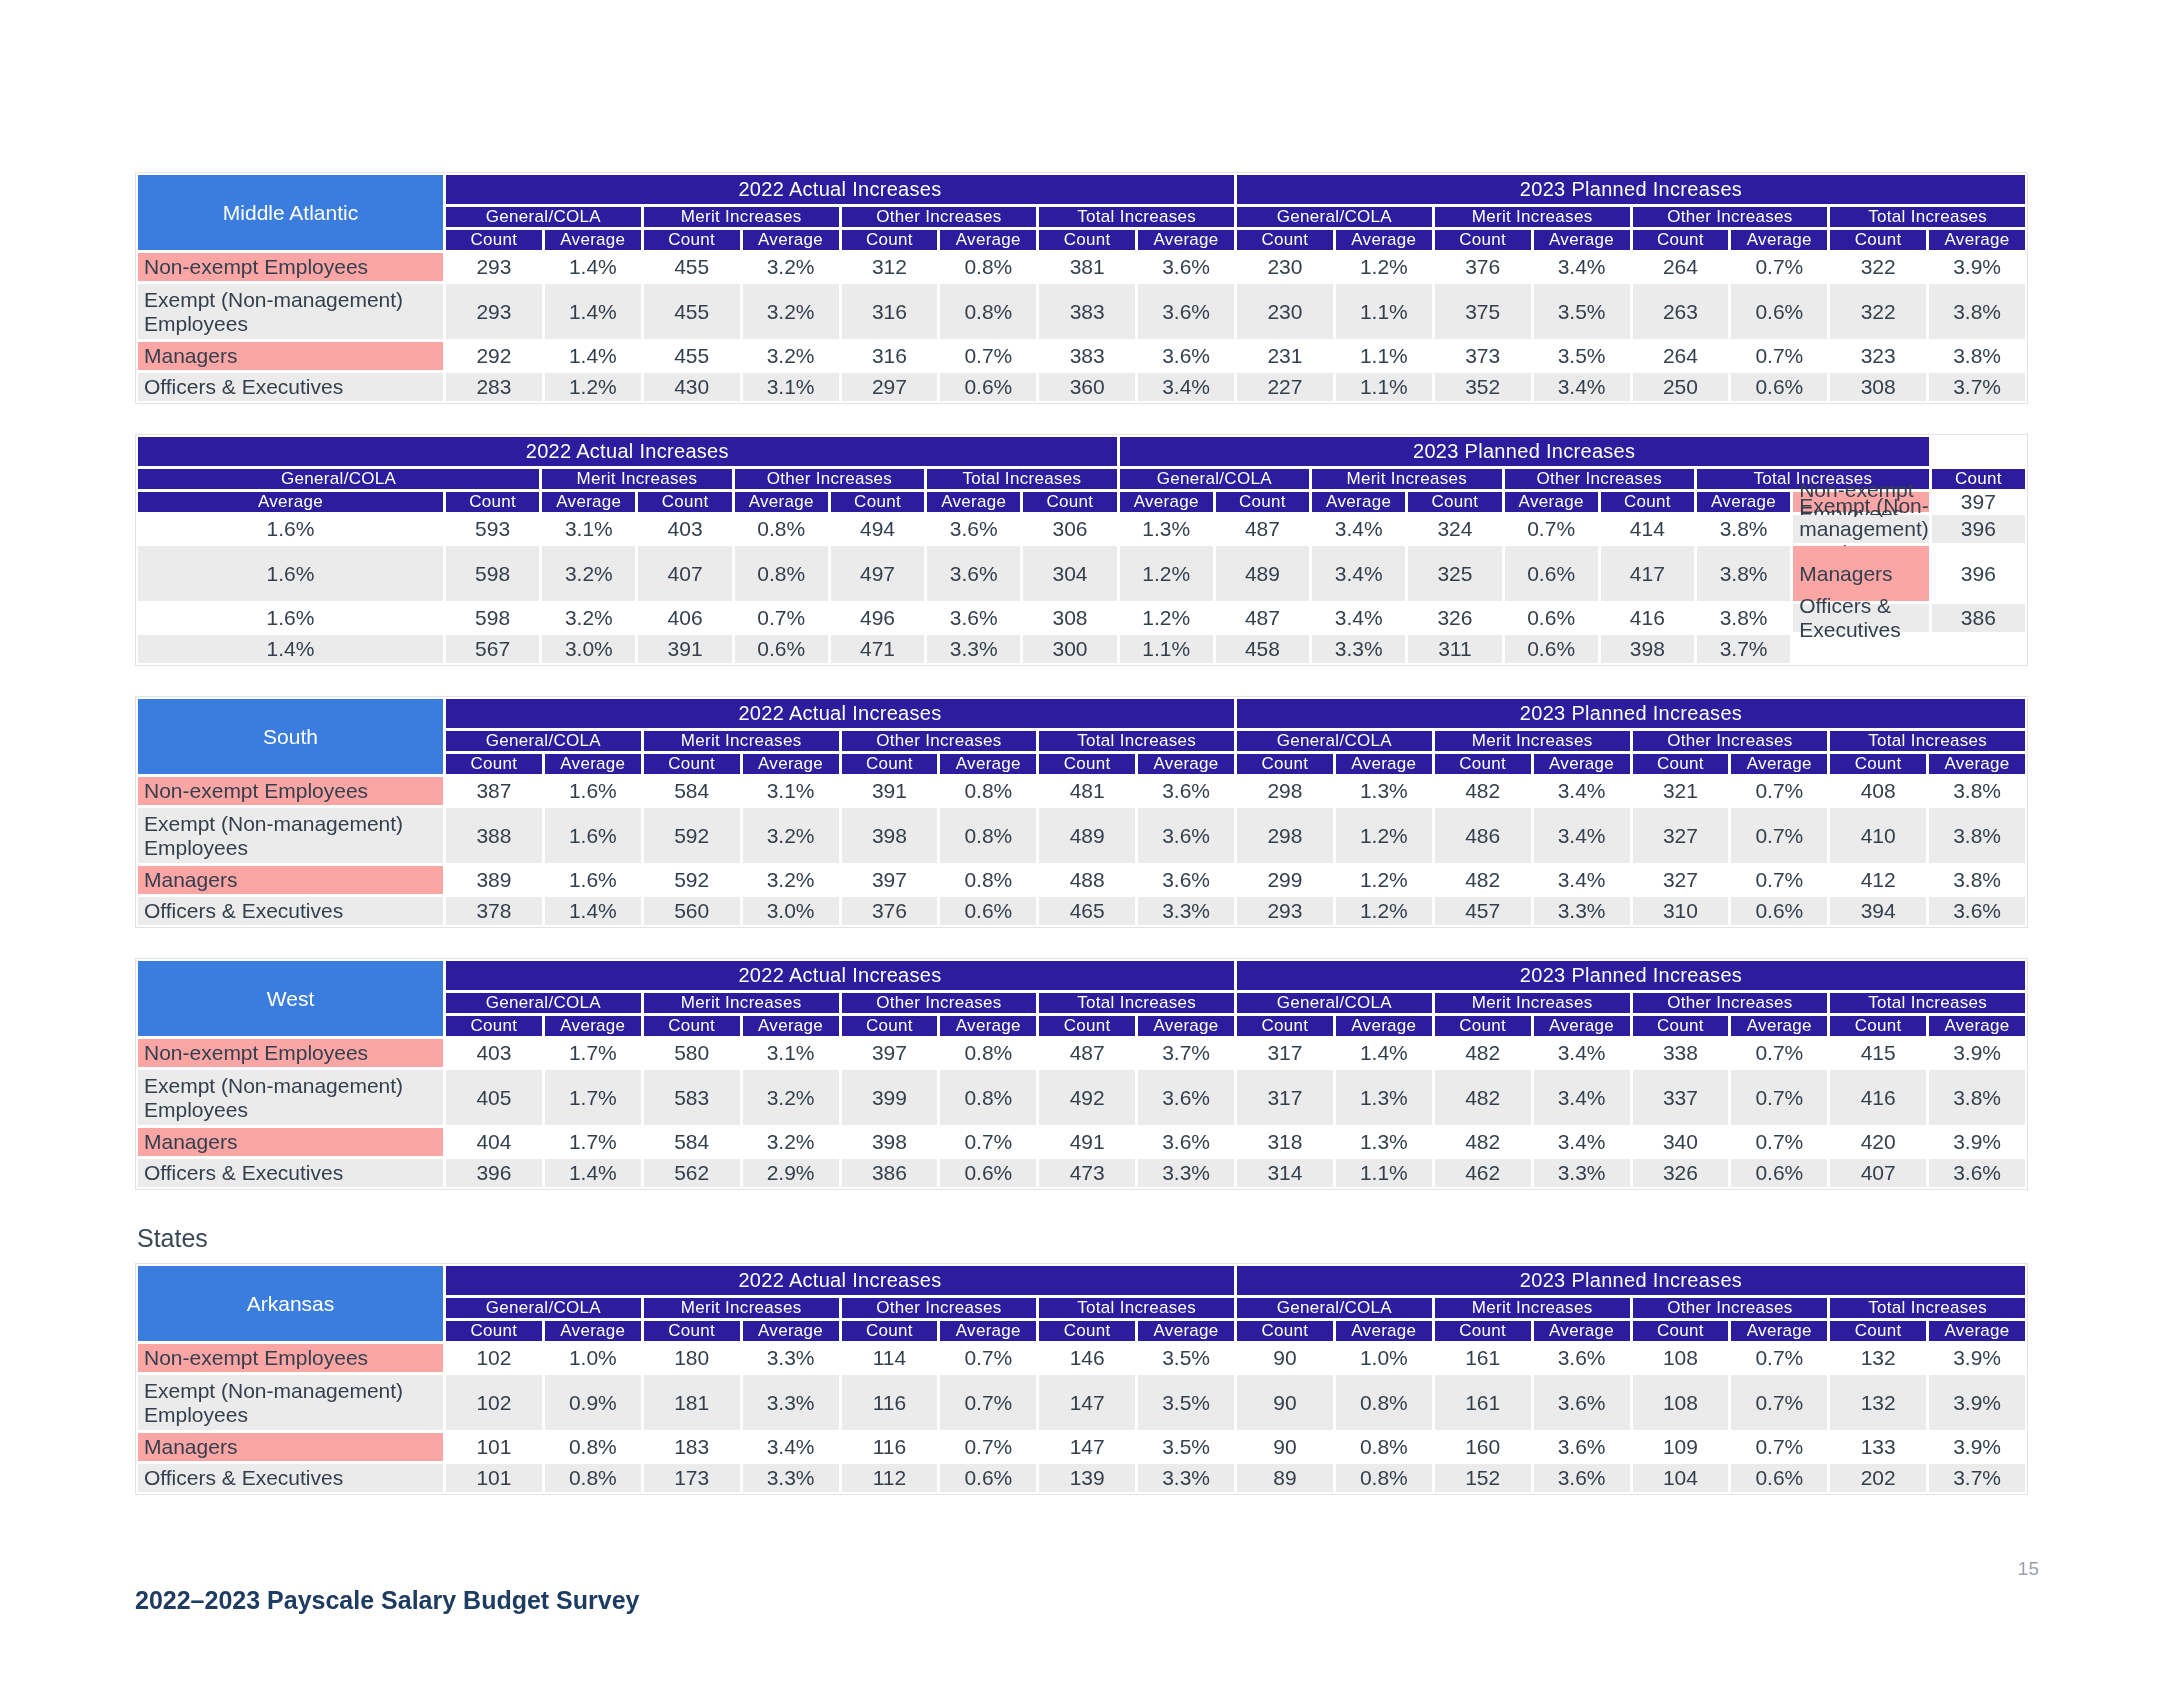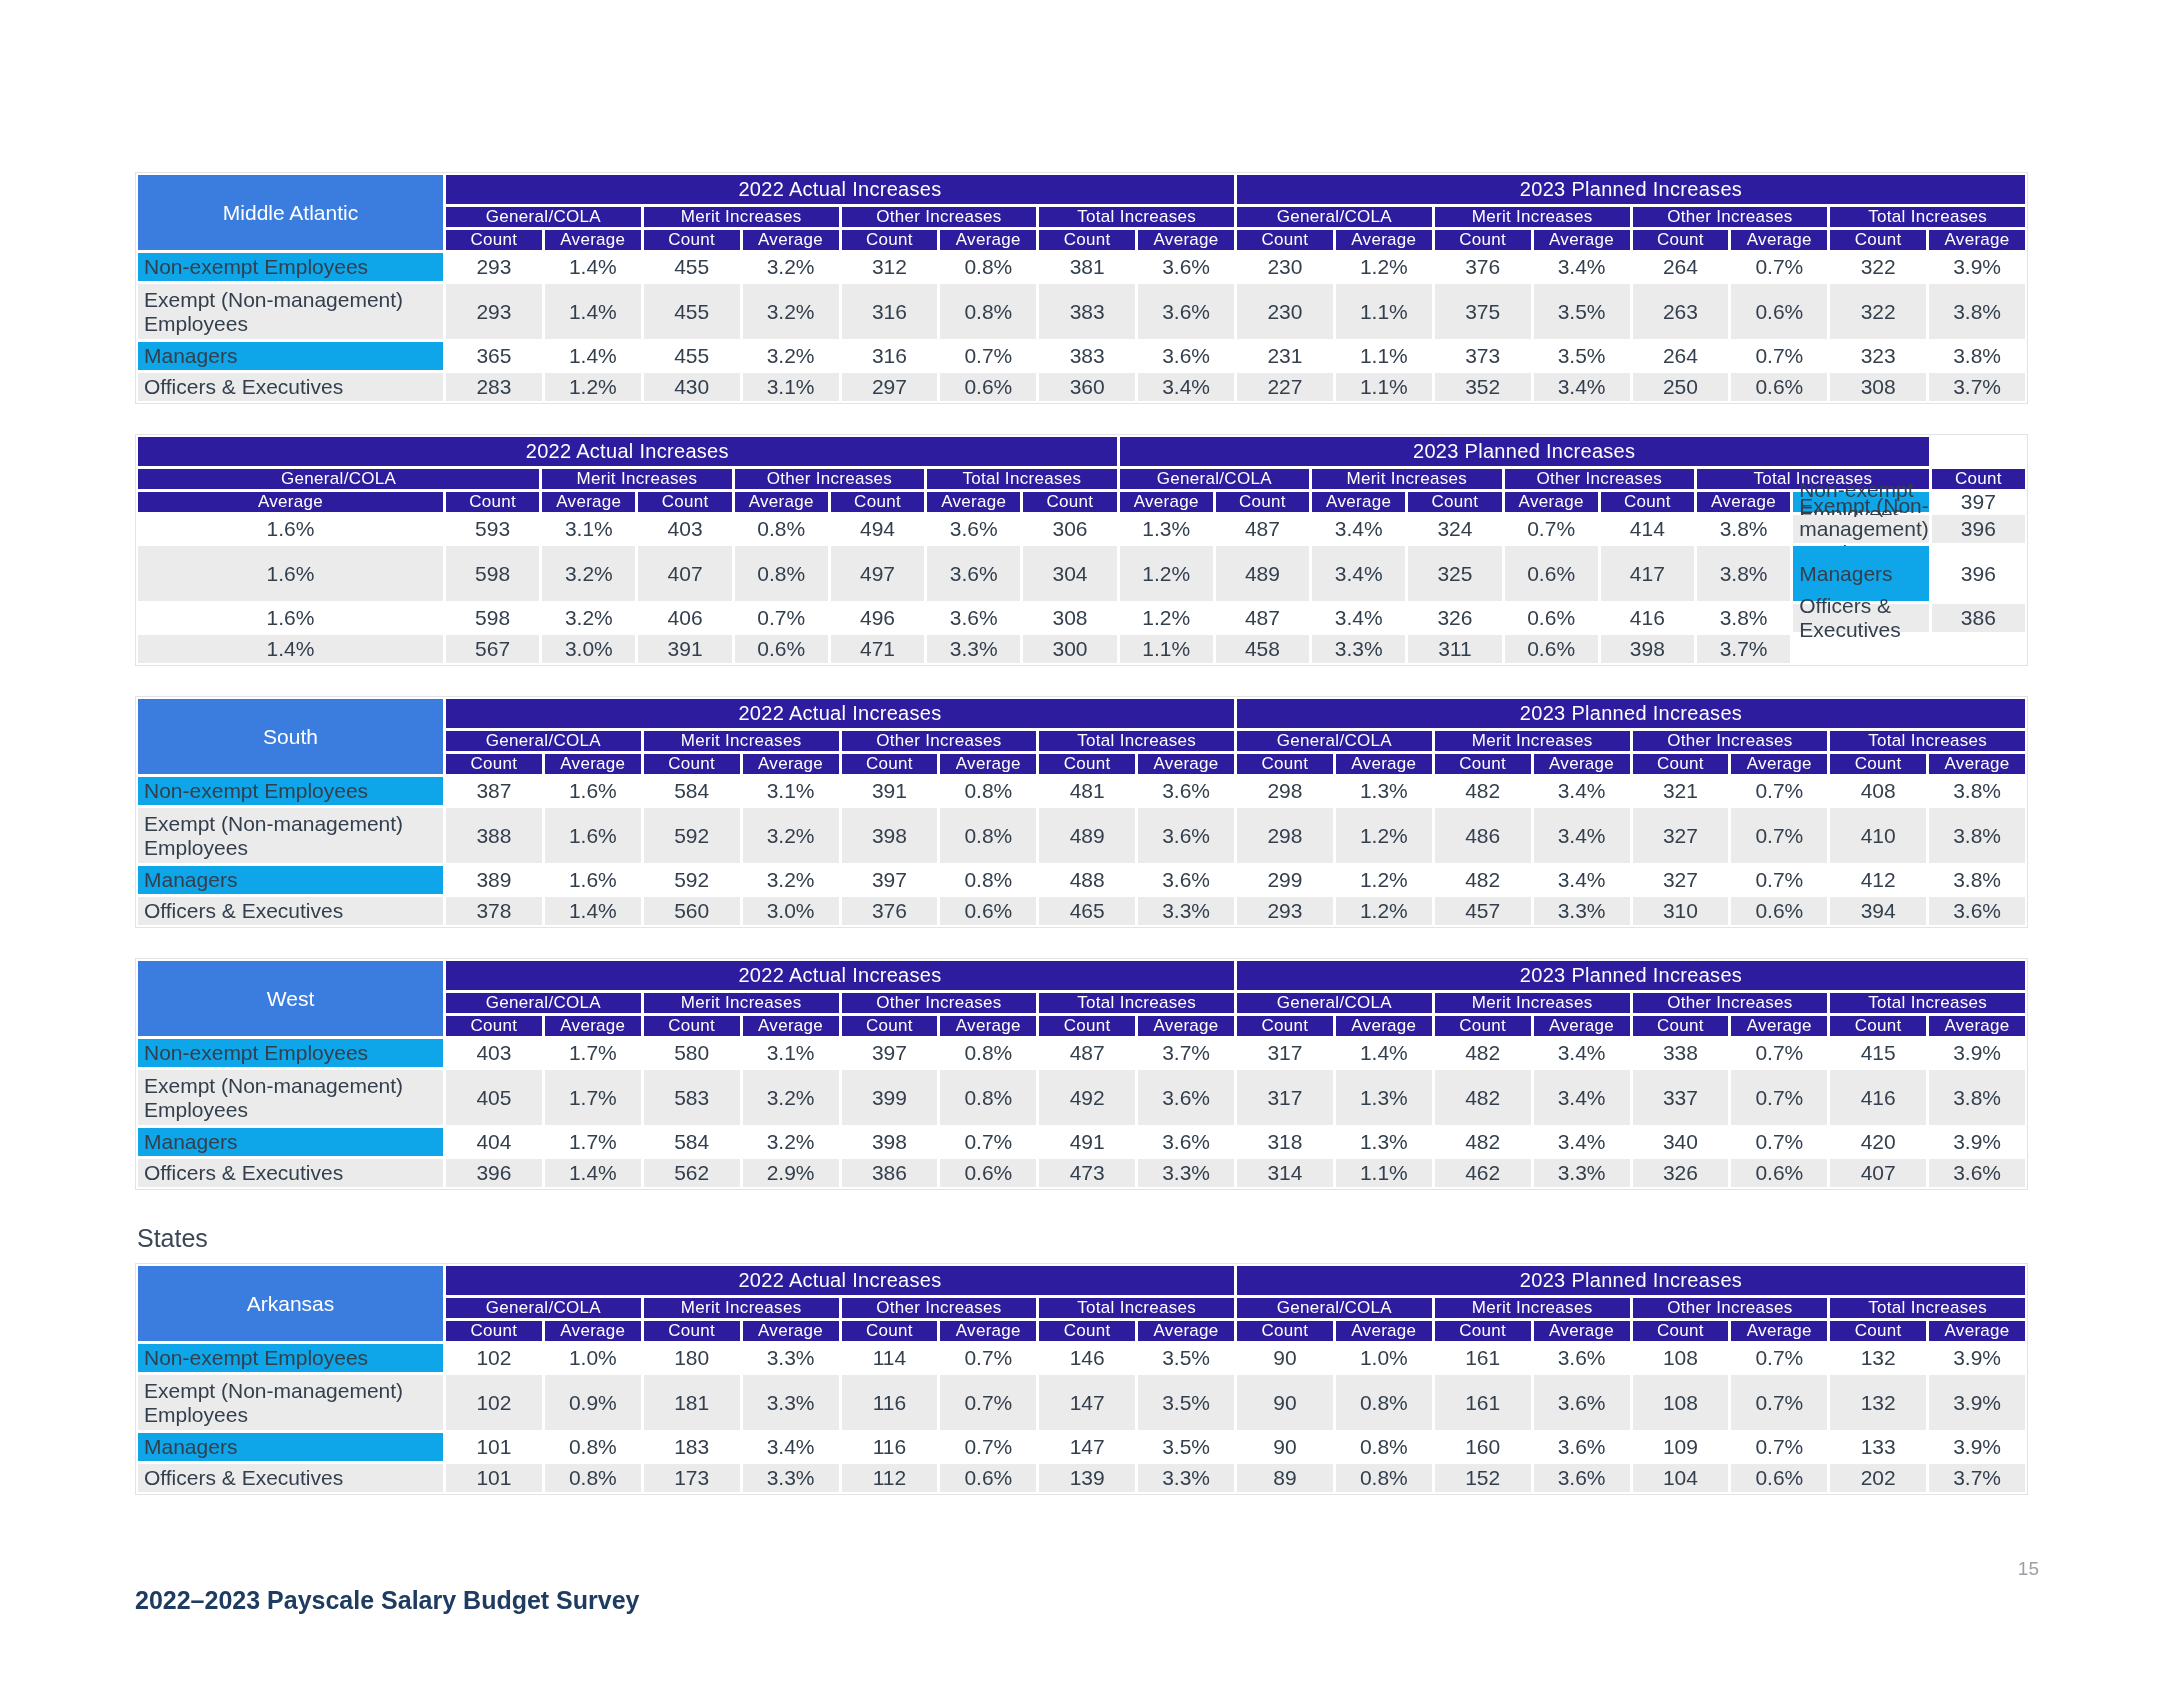--- a/index.html
+++ b/index.html
@@ -28,21 +28,21 @@
     display:flex; align-items:center; justify-content:center;text-align:center;
   }
   .hdr { background:#2E1C9E; color:#ffffff; letter-spacing:0.3px; }
   .group-hdr { grid-column:span 8; font-size:20px; }
   .sub-hdr   { grid-column:span 2; font-size:17px; }
   .measure-hdr { font-size:17px; }
 
   .row-label {
     display:flex; align-items:center; justify-content:flex-start;
     padding-left:6px; font-size:21px; color:#333F4D; line-height:1.12;
-    background:#0ea5e9;
+    background:#fca5a5;
   }
   .val { font-size:21px; color:#333F4D; background:#ffffff; }
   .stripe { background:#EBEBEB; }
 
   .states-heading {
     font-size:25px; font-weight:500; color:#3A4757;
     margin:34px 0 10px 2px;
   }
 
   .footer-title {
@@ -115,21 +115,21 @@
         <div class="cell val stripe">3.6%</div>
         <div class="cell val stripe">230</div>
         <div class="cell val stripe">1.1%</div>
         <div class="cell val stripe">375</div>
         <div class="cell val stripe">3.5%</div>
         <div class="cell val stripe">263</div>
         <div class="cell val stripe">0.6%</div>
         <div class="cell val stripe">322</div>
         <div class="cell val stripe">3.8%</div>
         <div class="row-label">Managers</div>
-        <div class="cell val">365</div>
+        <div class="cell val">292</div>
         <div class="cell val">1.4%</div>
         <div class="cell val">455</div>
         <div class="cell val">3.2%</div>
         <div class="cell val">316</div>
         <div class="cell val">0.7%</div>
         <div class="cell val">383</div>
         <div class="cell val">3.6%</div>
         <div class="cell val">231</div>
         <div class="cell val">1.1%</div>
         <div class="cell val">373</div>

